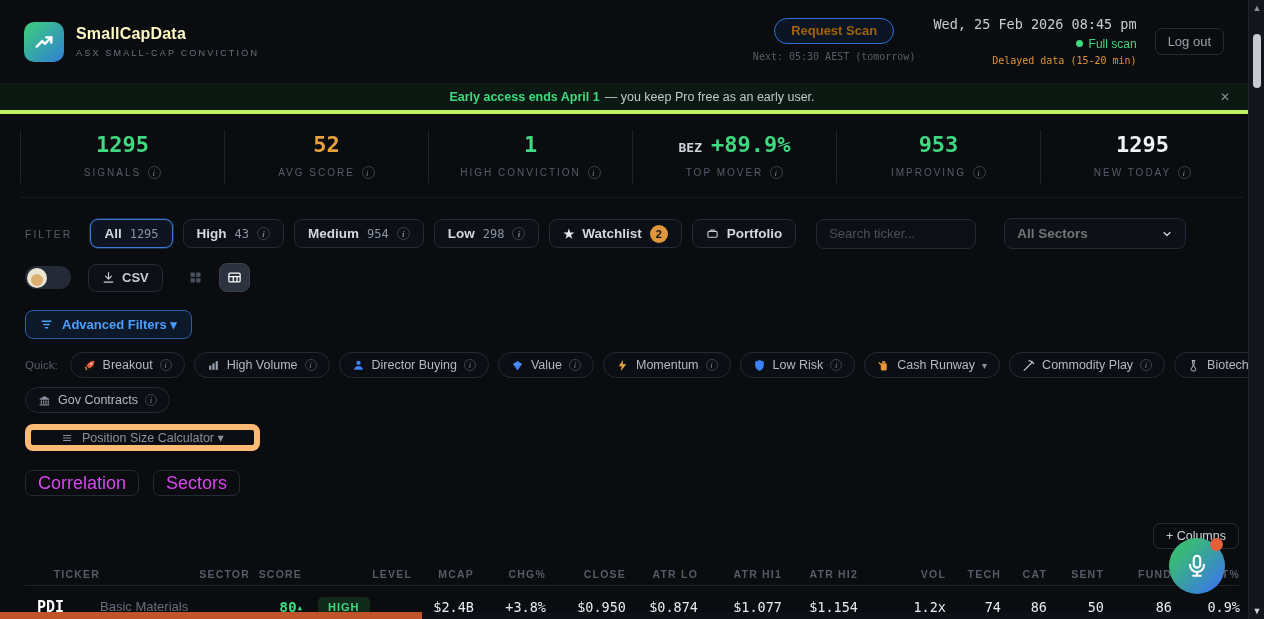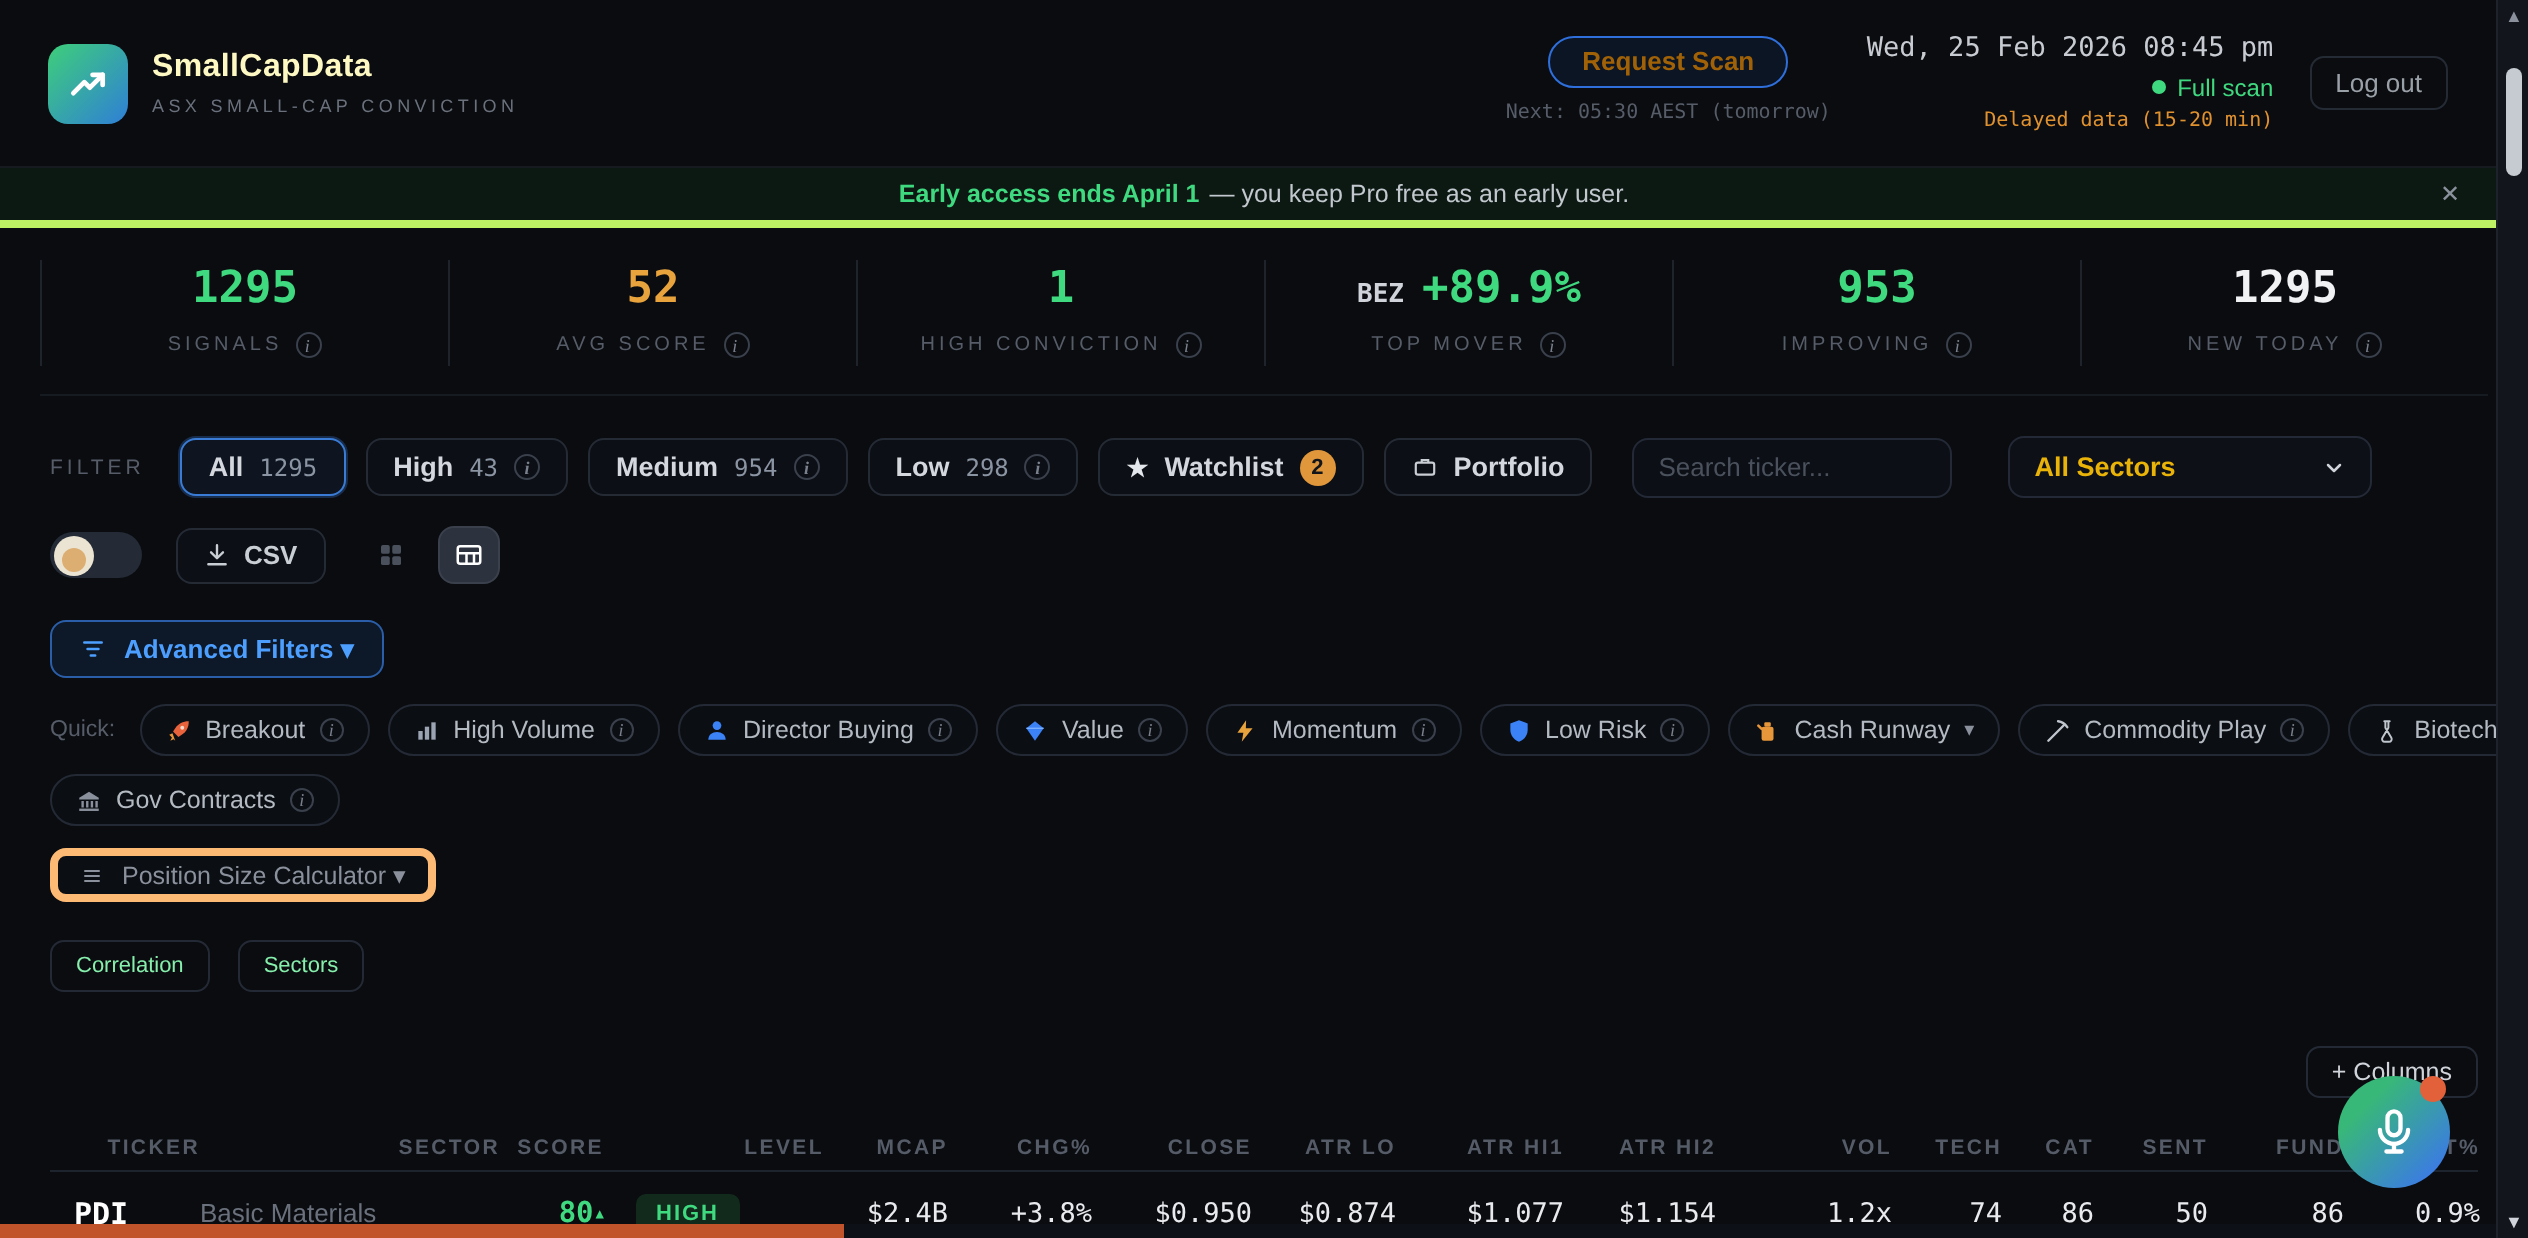--- a/index.html
+++ b/index.html
@@ -66,44 +66,44 @@
   .ftab .cnt { font-weight:normal; font-size:12px; color:#8a94a2; }
   .ftab.active { border-color:#3a7bd5; box-shadow:0 0 0 1px rgba(58,123,213,.3); background:#0e1520; }
   .ftab .star { color:#e4e7ec; font-size:12px; }
   .wl-badge { width:18px; height:18px; border-radius:50%; background:#e0963a; color:#12151a;
               font-size:11px; font-weight:bold; display:inline-flex; align-items:center; justify-content:center; }
   .search { width:160px; height:30px; background:#0c1016; border:1px solid #232936; border-radius:8px;
             color:#e8eaed; font-size:13px; padding:0 12px; margin-left:10px; outline:none; font-family:"Liberation Sans",sans-serif; }
   .search::placeholder { color:#4a515c; }
   .selectbox { width:182px; height:31px; background:#0d1117; border:1px solid #232936; border-radius:8px;
                display:flex; align-items:center; justify-content:space-between; padding:0 12px;
-               font-size:13.5px; font-weight:bold; color:#eab308; margin-left:18px; cursor:pointer; }
+               font-size:13.5px; font-weight:bold; color:#737373; margin-left:18px; cursor:pointer; }
   .frow2 { display:flex; align-items:center; gap:17px; margin-top:14px; }
   .toggle { width:46px; height:23px; border-radius:12px; background:#242b36; position:relative; cursor:pointer; }
   .knob { position:absolute; left:2px; top:1.5px; width:20px; height:20px; border-radius:50%; background:#ece4d3; overflow:hidden; }
   .knob::after { content:""; position:absolute; width:12px; height:12px; border-radius:50%; background:#dcae72; left:4px; top:6px; }
   .csv-btn { height:28px; padding:0 13px; border:1px solid #252b35; border-radius:8px; background:#0c0f15;
              display:inline-flex; align-items:center; gap:7px; color:#c9cdd4; font-size:13px; font-weight:bold; cursor:pointer; }
   .view-group { display:flex; gap:8px; align-items:center; }
   .icon-btn { width:31px; height:29px; display:flex; align-items:center; justify-content:center; border-radius:8px; cursor:pointer; }
   .icon-btn.tbl { background:#2c323e; border:1px solid #3a414c; }
   .adv { margin-top:18px; display:inline-flex; height:29px; padding:0 14px; border:1px solid #2b5ea8;
          border-radius:8px; background:#0d1828; color:#4d9fff; font-size:13px; font-weight:bold;
          gap:9px; align-items:center; cursor:pointer; }
   .qrow { display:flex; align-items:center; gap:9px; margin-top:13px; }
   .qlabel { font-size:11.5px; color:#565d68; margin-right:3px; }
   .pill { height:26px; padding:4px 12px; border:1px solid #242a35; border-radius:14px; background:#0b0e13;
           display:inline-flex; align-items:center; gap:7px; font-size:12.5px; color:#b4bac2; cursor:pointer; white-space:nowrap; }
   .pill .info { width:12px; height:12px; }
   .calcrow { margin-top:11px; }
-  .calc { display:inline-flex; height:27px; padding:0 11px; border:4px solid #fdba74; border-radius:8px;
+  .calc { display:inline-flex; height:27px; padding:0 30px; border:6px solid #fdba74; border-radius:8px;
           color:#8a919c; font-size:12.5px; gap:9px; align-items:center; background:#0b0e13; cursor:pointer; }
   .crow { margin-top:19px; display:flex; gap:14px; }
-  .cbtn { height:26px; padding:0 12px; border:1px solid #242a35; border-radius:7px; color:#86efac;
-          font-size:11px; display:inline-flex; align-items:center; background:transparent; cursor:pointer; }
+  .cbtn { height:26px; padding:0 12px; border:1px solid #242a35; border-radius:7px; color:#d946ef;
+          font-size:18px; display:inline-flex; align-items:center; background:transparent; cursor:pointer; }
 
   
   .colrow { display:flex; justify-content:flex-end; margin-top:27px; }
   .cols-btn { height:26px; padding:0 12px; border:1px solid #242a35; border-radius:7px; color:#d0d4da;
               font-size:12.5px; display:inline-flex; align-items:center; background:transparent; cursor:pointer; }
   .tgrid { display:grid; grid-template-columns:75px 150px 52px 110px 62px 72px 80px 72px 84px 76px 88px 55px 46px 57px 68px 68px; align-items:center; }
   .thead { height:24px; margin-top:13px; border-bottom:1px solid #1e242e; color:#555c68;
            font-size:10.5px; font-weight:bold; letter-spacing:1.2px; }
   .th { text-align:right; } .th.left { text-align:right; }
   .th.pad { padding-left:12px; } .th.lpad { padding-left:16px; }

